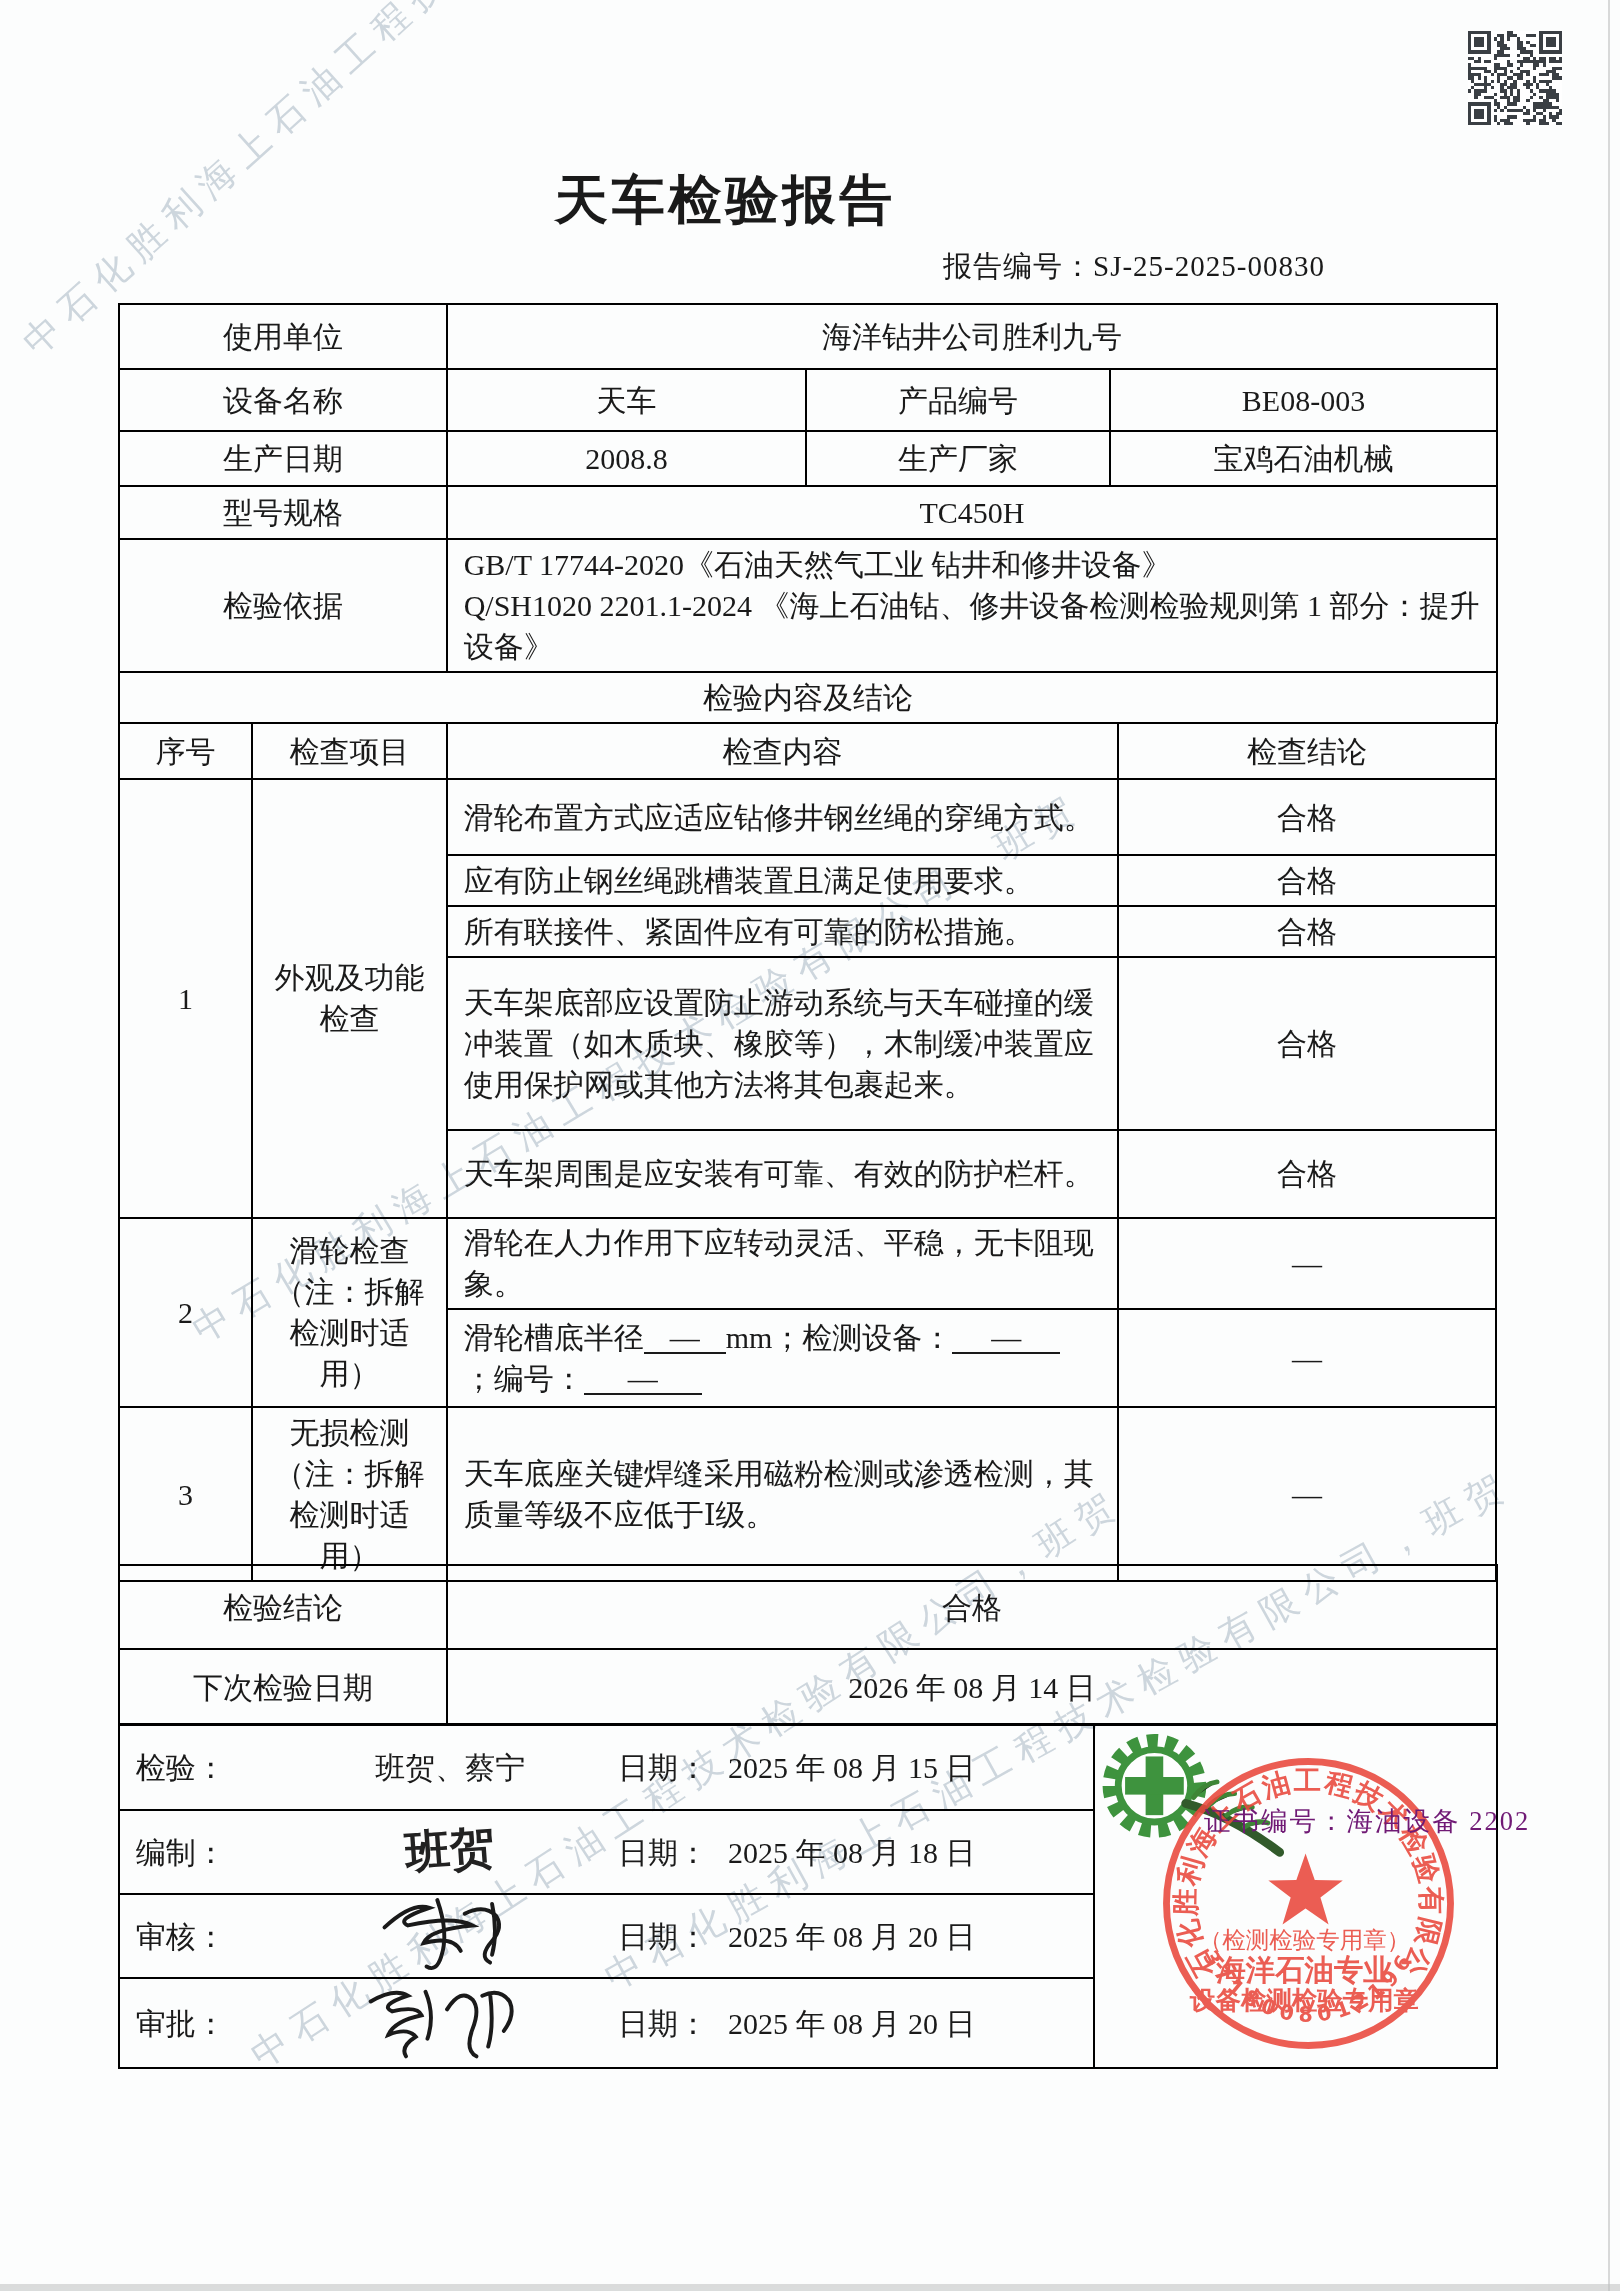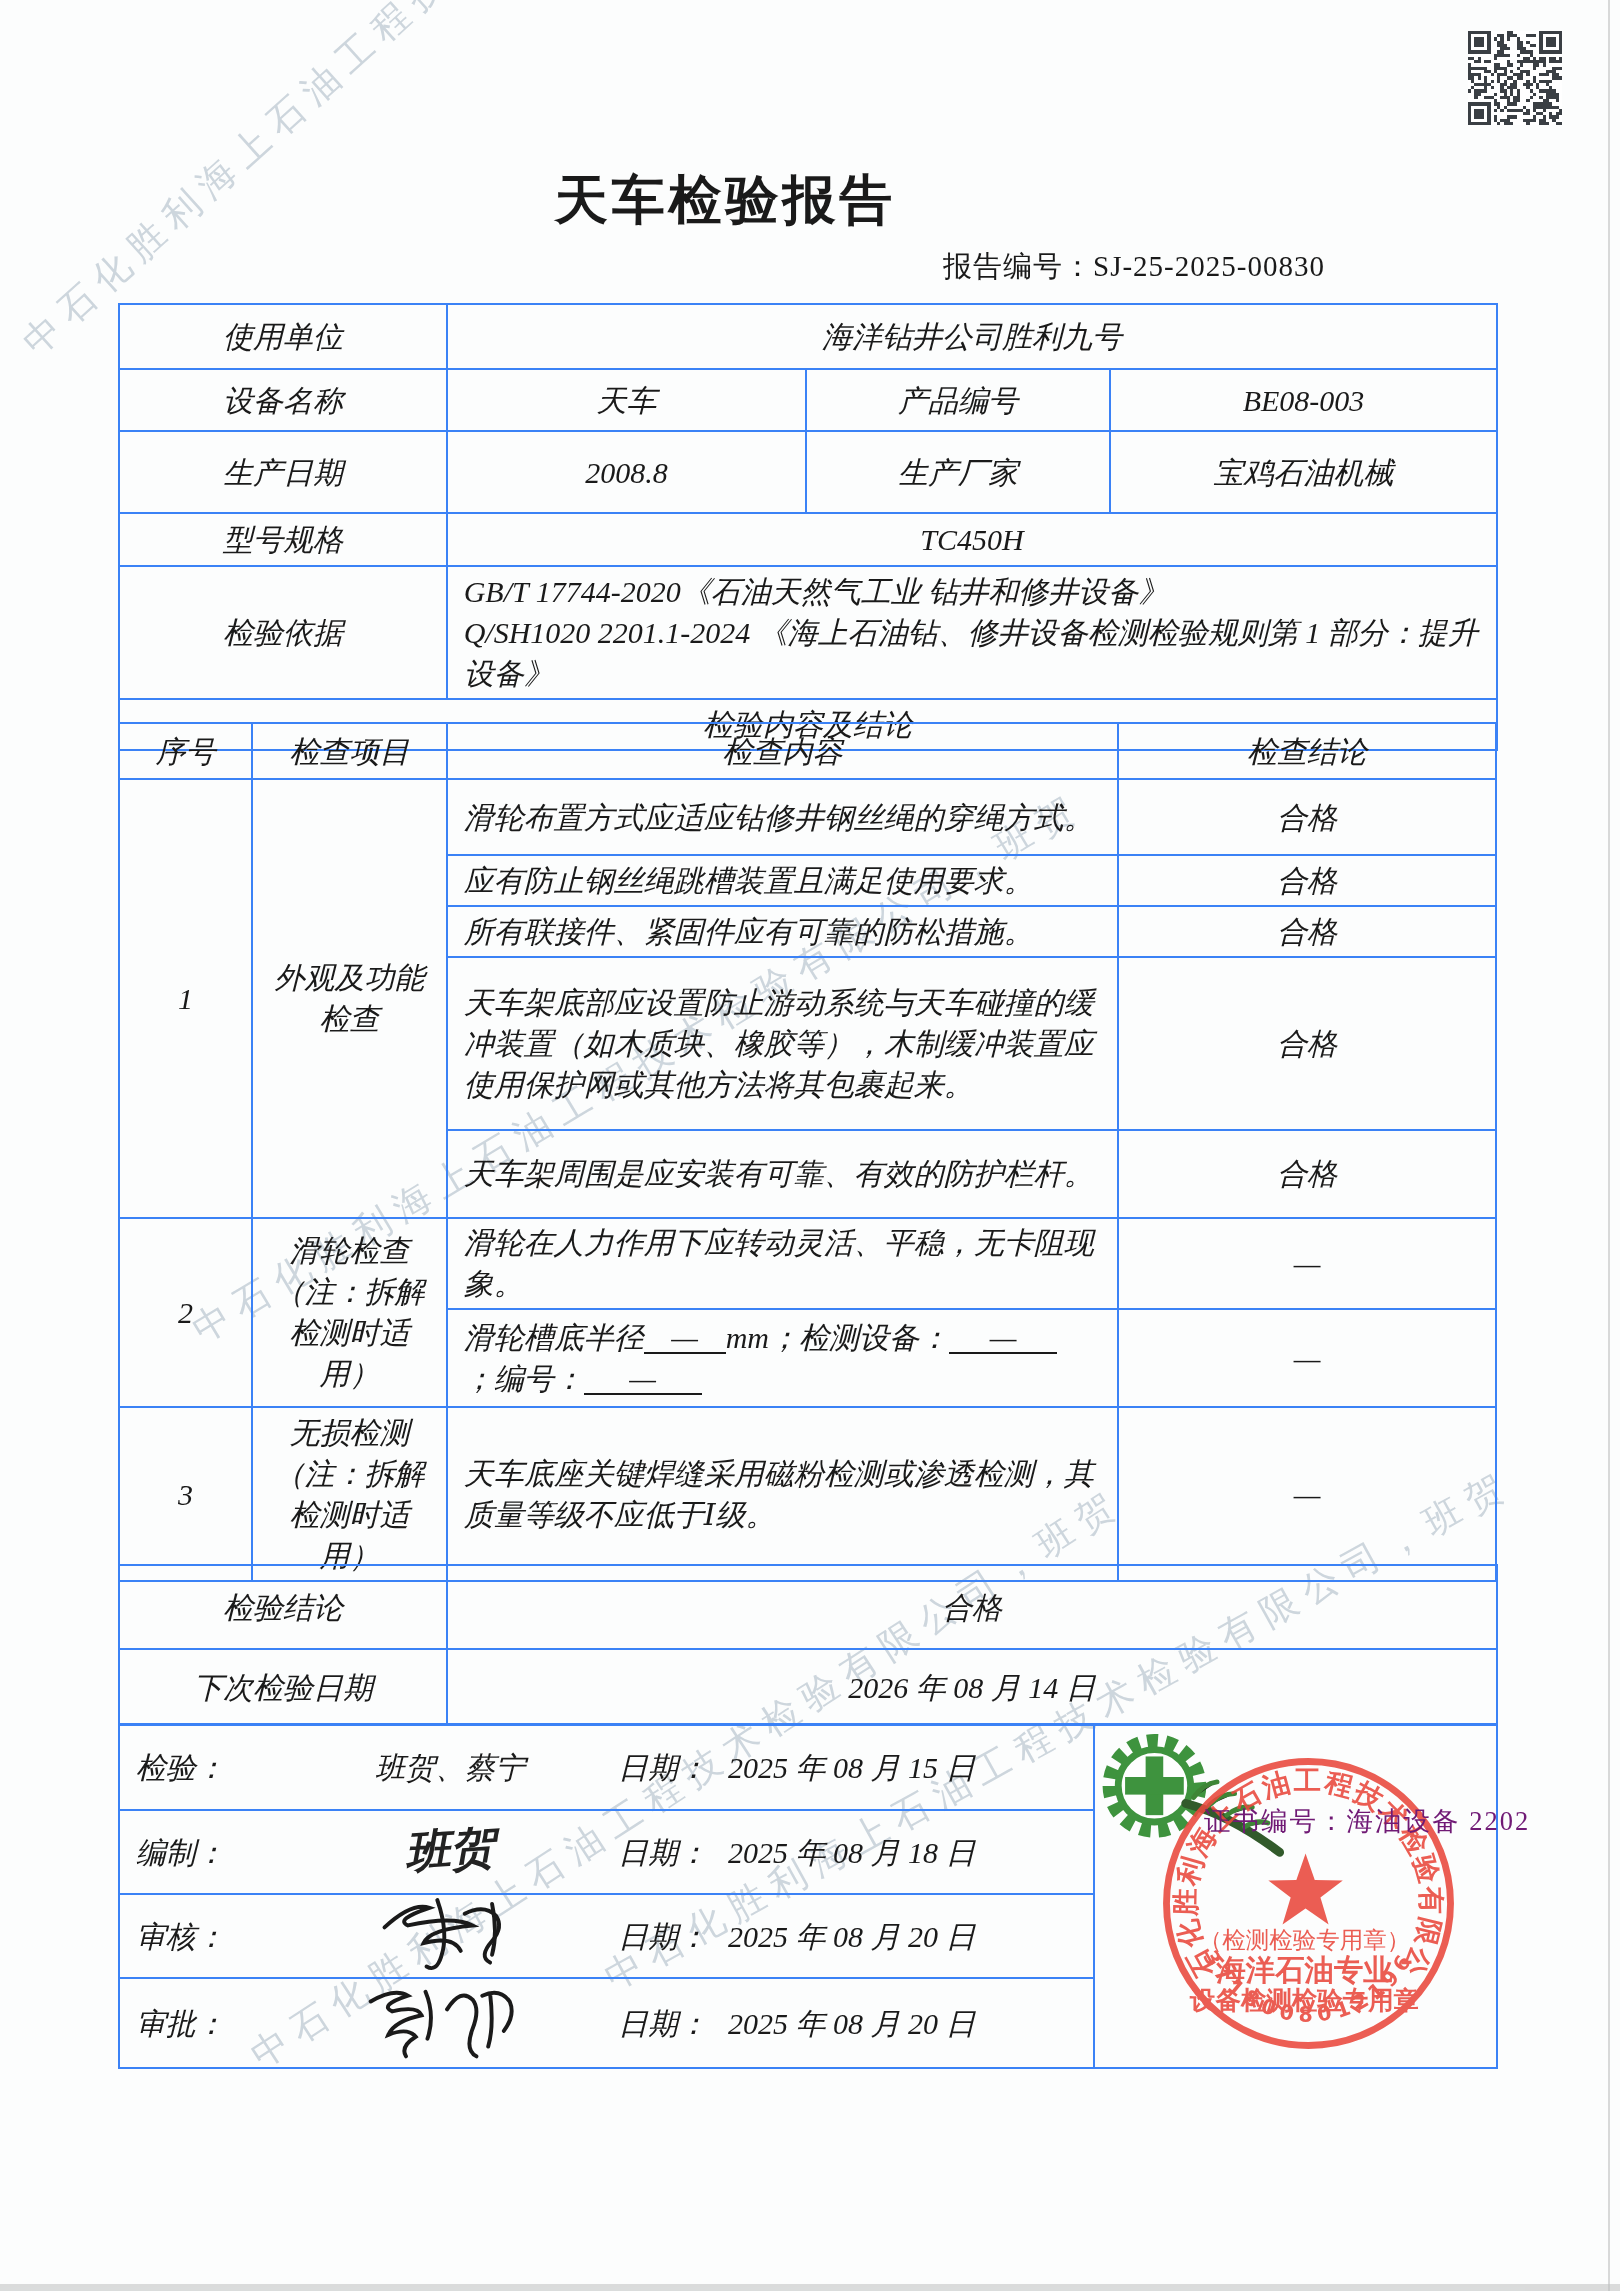--- a/index.html
+++ b/index.html
@@ -13,22 +13,22 @@
     color:rgba(122,143,163,.36);transform-origin:0 50%;pointer-events:none;
   }
   
   .title{
     position:absolute;left:0;top:165px;width:1451px;text-align:center;
     font-size:53px;font-weight:700;letter-spacing:3.9px;
   }
   .report-no{position:absolute;left:943px;top:247px;font-size:29px;letter-spacing:1px;}
   
   table{position:absolute;left:118px;border-collapse:collapse;table-layout:fixed;}
-  td,th{border:2px solid #3b82f6;font-size:30px;font-weight:400;
-        vertical-align:middle;text-align:center;padding:3.9px 9.8px;line-height:41px;font-style:italic;}
+  td,th{border:2px solid #000000;font-size:30px;font-weight:400;
+        vertical-align:middle;text-align:center;padding:3.9px 9.8px;line-height:41px;}
   table{border:2.9px solid #262626;}
   .t-left{text-align:left;padding-left:15.7px;padding-right:15.7px;}
   .banner td{font-size:30px;}
   .blank{display:inline-block;min-width:82px;border-bottom:2px solid #1a1a1a;
          text-align:center;line-height:29px;}
   
   .sigcell{text-align:left;padding:0 0 0 15.7px;}
   .sigflex{display:flex;align-items:center;width:100%;}
   .sigrole{width:147px;flex:none;}
   .signame{flex:1;text-align:center;position:relative;}
@@ -384,21 +384,21 @@
         <tr style="height:65px">
       <td>使用单位</td>
       <td colspan="3">海洋钻井公司胜利九号</td>
     </tr>
     <tr style="height:62px">
       <td>设备名称</td>
       <td>天车</td>
       <td>产品编号</td>
       <td>BE08-003</td>
     </tr>
-    <tr style="height:82px">
+    <tr style="height:55px">
       <td>生产日期</td>
       <td>2008.8</td>
       <td>生产厂家</td>
       <td>宝鸡石油机械</td>
     </tr>
     <tr style="height:53px">
       <td>型号规格</td>
       <td colspan="3">TC450H</td>
     </tr>
     <tr style="height:131px">

